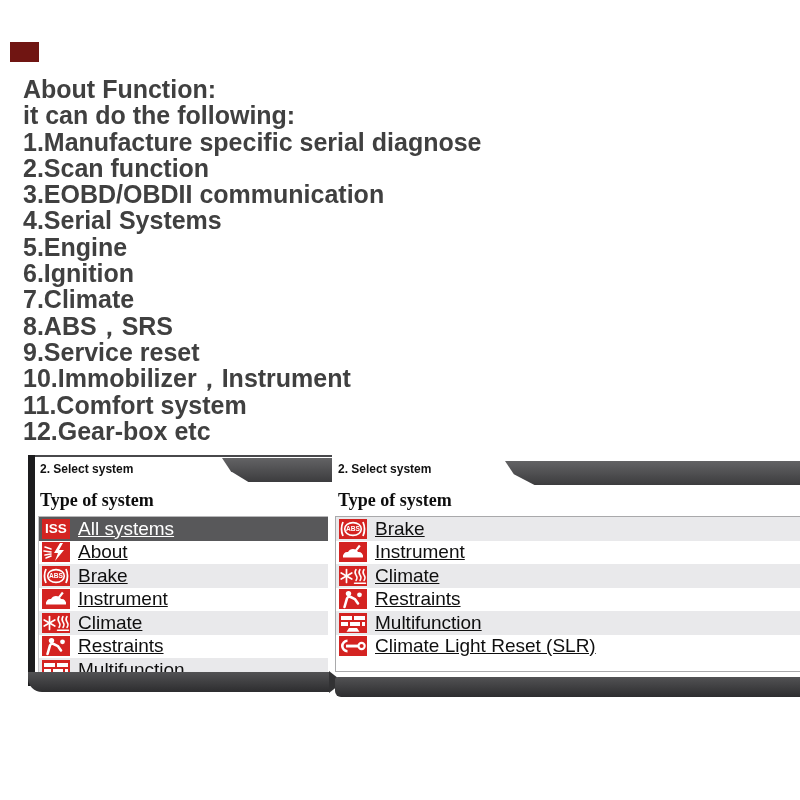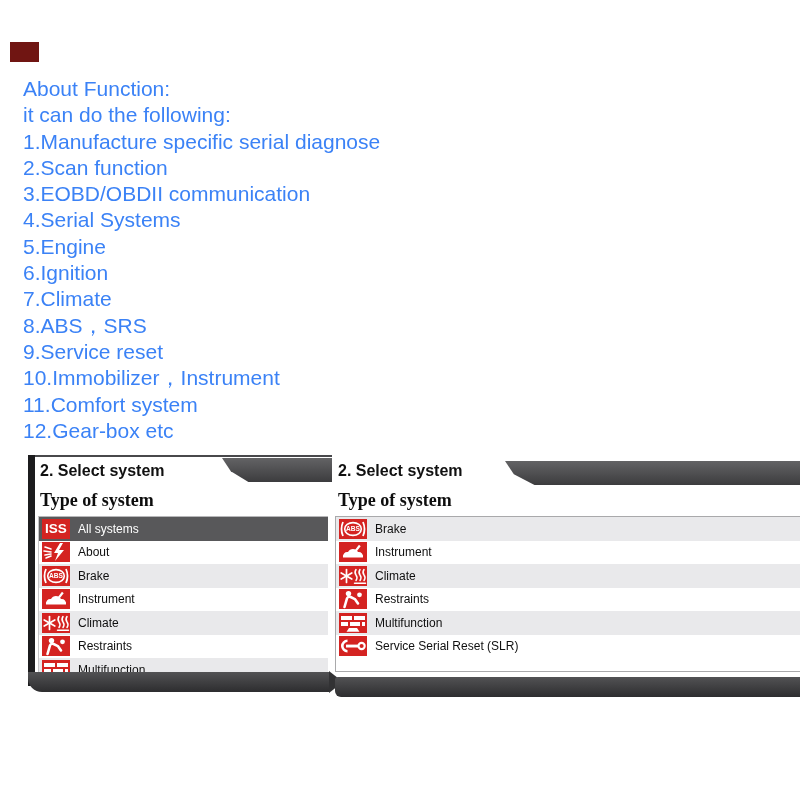--- a/index.html
+++ b/index.html
@@ -3,32 +3,32 @@
 <meta charset="utf-8">
 <style>
   html,body{margin:0;padding:0;}
   body{width:800px;height:800px;position:relative;background:#ffffff;overflow:hidden;
        font-family:"Liberation Sans",sans-serif;}
 
   
   .corner-mark{position:absolute;left:10px;top:42px;width:29px;height:20px;background:#701512;}
 
   
-  .about{position:absolute;left:23px;top:76px;color:#3b82f6;
-         font-size:21px;line-height:26.3px;white-space:pre;}
+  .about{position:absolute;left:23px;top:76px;color:#404040;
+         font-size:25px;line-height:26.3px;white-space:pre;font-weight:bold;}
 
   
   .panel{position:absolute;background:#ffffff;}
   .panel-left{left:28px;top:454px;width:304px;height:240px;}
   .panel-right{left:335px;top:454px;width:465px;height:246px;}
 
   .topline{position:absolute;left:0;top:1px;width:100%;height:2px;background:#48484b;}
   .bezel-left{position:absolute;left:0;top:1px;width:7px;height:231px;background:#1c1c1e;}
 
-  .step{position:absolute;top:8px;font-size:16px;font-weight:bold;color:#111;}
+  .step{position:absolute;top:8px;font-size:12px;font-weight:bold;color:#111;}
   .panel-left .step{left:12px;}
   .panel-right .step{left:3px;}
 
   .banner{position:absolute;height:24px;background:linear-gradient(180deg,#636365,#3c3c3e);}
   .panel-left .banner{left:194px;top:4px;width:110px;
       clip-path:polygon(0 0,100% 0,100% 100%,24% 100%,8% 55%,0 0);}
   .panel-right .banner{left:170px;top:7px;width:295px;
       clip-path:polygon(0 0,100% 0,100% 100%,10% 100%,3% 55%,0 0);}
 
   .ptitle{position:absolute;top:36px;font-size:18px;font-weight:bold;color:#0d0d0d;font-family:Liberation Serif, serif;}
@@ -36,21 +36,21 @@
   .panel-right .ptitle{left:3px;}
 
   .list{position:absolute;top:62px;background:#fff;}
   .panel-left .list{left:10px;width:289px;border-top:1px solid #b7b7b9;border-left:1px solid #c6c6c8;}
   .panel-right .list{left:0px;width:465px;height:154px;border:1px solid #a9a9ab;border-right:none;}
 
   .row{height:23.5px;display:flex;align-items:center;background:#fff;}
   .row:nth-child(odd):not(.selected){background:#e9e9eb;}
   .row.selected{background:#58585a;}
   .row.selected .label{color:#ffffff;}
-  .label{font-size:12px;color:#0f0f0f;margin-left:8px;white-space:nowrap;}
+  .label{font-size:19px;color:#0f0f0f;margin-left:8px;white-space:nowrap;text-decoration:underline;}
 
   .icon{width:28px;height:20px;margin-left:3px;background:#d42321;flex:0 0 28px;
         display:inline-block;position:relative;}
   .icon svg{position:absolute;left:0;top:0;}
   .icon.iss{color:#fff;font-weight:bold;font-size:13.5px;line-height:20px;text-align:center;
         font-family:"Liberation Sans",sans-serif;}
 
   .bottom-bar{position:absolute;height:20px;background:linear-gradient(180deg,#525254,#2d2d2f);z-index:5;}
   .panel-left .bottom-bar{left:0;top:218px;width:302px;border-radius:0 0 0 14px;}
   .panel-left .bottom-bar::after{content:"";position:absolute;right:-13px;top:-1px;
@@ -226,17 +226,17 @@
         <span class="label">Multifunction</span>
       </div>
       <div class="row">
         <span class="icon">
           <svg width="28" height="20" viewBox="0 0 28 20">
             <path d="M8.5,4.8 a5.2,5.2 0 1 0 0,10.4" fill="none" stroke="#fff" stroke-width="2.6"></path>
             <rect x="7" y="8.6" width="13" height="2.9" fill="#fff"></rect>
             <circle cx="22.6" cy="10" r="3.1" fill="none" stroke="#fff" stroke-width="2.1"></circle>
           </svg>
         </span>
-        <span class="label">Service Serial Reset (SLR)</span>
+        <span class="label">Climate Light Reset (SLR)</span>
       </div>
     </div>
   <div class="bottom-bar"></div>
 </div>
 
 </body></html>

